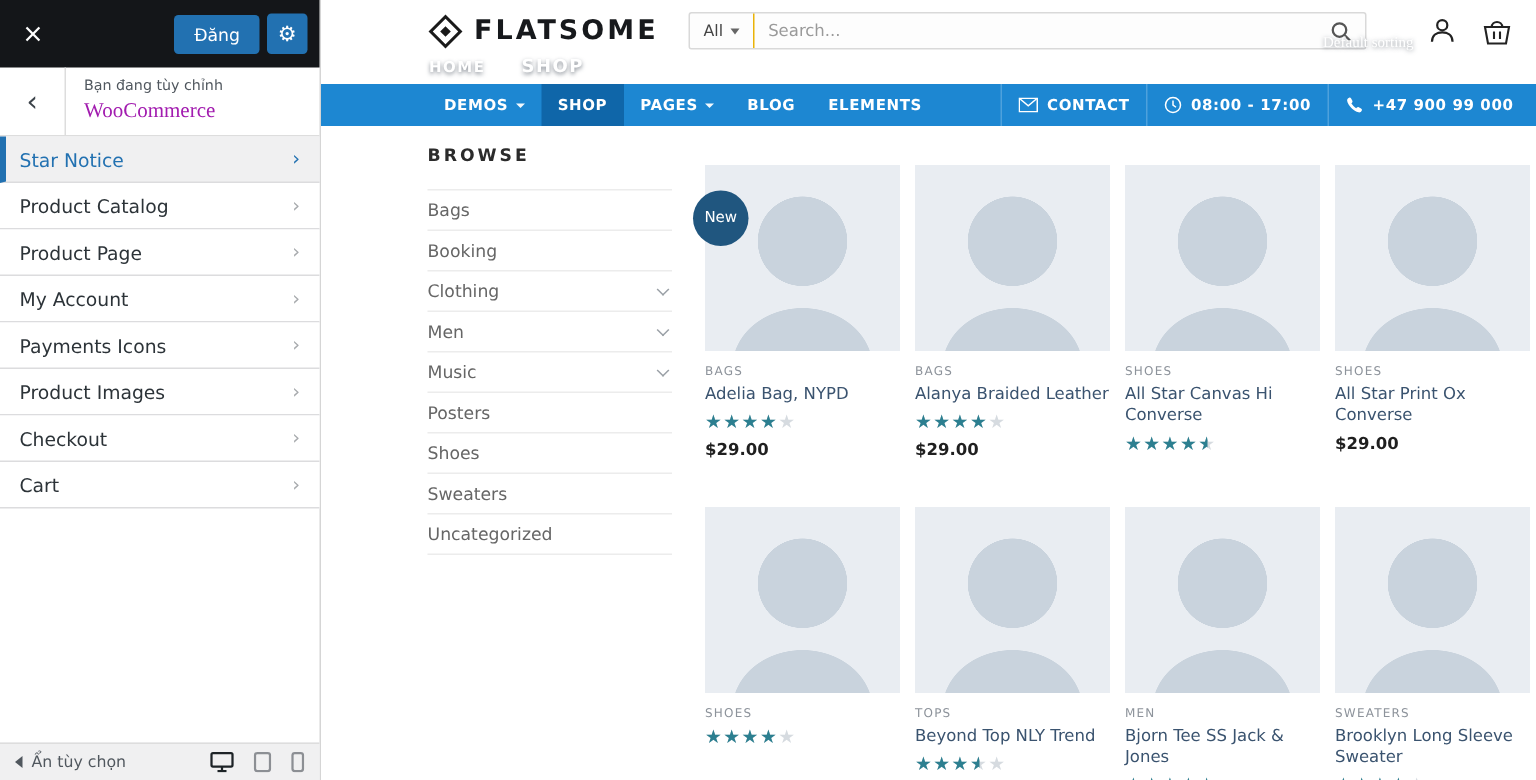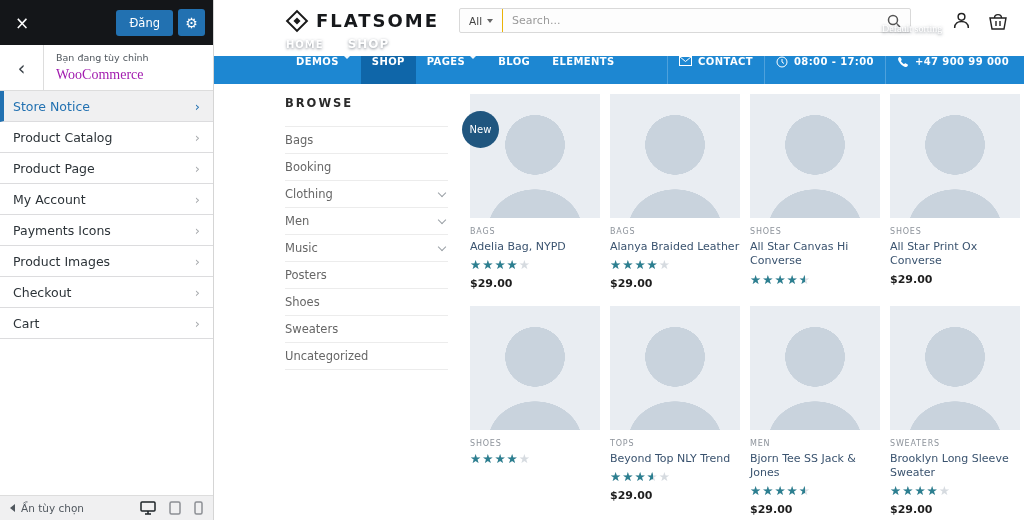--- a/index.html
+++ b/index.html
@@ -58,39 +58,39 @@
 
   .ghost-bc { position:absolute; z-index:3; left:72px; top:37px; display:flex; gap:24px; color:#fff;
               text-shadow:0 1px 3px rgba(55,65,78,.6); font-weight:bold; pointer-events:none; align-items:baseline; }
   .ghost-bc .h { font-size:10px; letter-spacing:1px; }
   .ghost-bc .s { font-size:12px; letter-spacing:1px; }
   .ghost-sort { position:absolute; z-index:3; left:668px; top:23px; color:#fff;
                 text-shadow:0 1px 3px rgba(55,65,78,.6); font-size:10px; pointer-events:none;font-family:Liberation Serif, serif; }
 
   .pv-nav { position:relative; z-index:2; height:28px; background:#1d87d2; display:flex; color:#fff;
             padding-left:71px; }
-  .nav-item { display:flex; align-items:flex-start; gap:5px; padding:0 11px; font-size:10px; font-weight:bold;
+  .nav-item { display:flex; align-items:center; gap:5px; padding:0 11px; font-size:10px; font-weight:bold;
               letter-spacing:.4px; cursor:pointer; white-space:nowrap; }
   .nav-item.active { background:#0f66a9; }
   .caret-w { width:0; height:0; border-left:3px solid transparent; border-right:3px solid transparent;
              border-top:3.5px solid rgba(255,255,255,.95); }
   .nav-r { margin-left:auto; display:flex; padding-right:4px; }
   .nav-r .nav-item { gap:6px; border-left:1px solid rgba(255,255,255,.22); }
 
   .pv-body { display:flex; padding:10px 0 0 71px; }
   .shop-side { width:163px; margin-right:22px; flex:none; }
   .browse { font-size:11.5px; font-weight:bold; letter-spacing:2px; color:#2b2b2b; margin:2px 0 16px; }
   .cats { list-style:none; margin:0; padding:0; border-top:1px solid #ececec; }
   .cat { display:flex; align-items:center; height:27px; border-bottom:1px solid #ececec;
          font-size:11.5px; color:#666; cursor:pointer; }
   .cat .chev { margin-left:auto; width:6px; height:6px; border-right:1.3px solid #9aa0a6;
                border-bottom:1.3px solid #9aa0a6; transform:rotate(45deg); margin-right:3px; margin-top:-3px; }
 
   .grid { display:grid; grid-template-columns:repeat(4, 130px); column-gap:10px; row-gap:14px; align-items:start; }
-  .product { position:relative; cursor:pointer; }
+  .product { position:relative; cursor:pointer;margin-top:16px; }
   .p-img { height:124px;
     background:
       radial-gradient(circle 30px at 50% 41%, #c9d3dd 99%, rgba(201,211,221,0) 100%),
       radial-gradient(ellipse 47px 40px at 50% 109%, #c9d3dd 99%, rgba(201,211,221,0) 100%),
       #e9edf2; }
   .badge { position:absolute; z-index:2; left:-8px; top:17px; width:37px; height:37px; border-radius:50%;
            background:#20567f; color:#fff; font-size:10px; display:flex; align-items:center; justify-content:center; }
   .p-cat { margin-top:9px; font-size:8px; letter-spacing:.8px; color:#8d939b; }
   .p-name { margin-top:4px; font-size:11px; color:#3a536f; line-height:1.3; }
   .stars { position:relative; display:inline-block; margin-top:4px; font-size:12.5px; line-height:1;
@@ -112,21 +112,21 @@
 
     <div class="cz-head">
       <div class="cz-back">‹</div>
       <div class="cz-meta">
         <div class="cz-hint">Bạn đang tùy chỉnh</div>
         <div class="cz-target">WooCommerce</div>
       </div>
     </div>
 
     <div class="cz-item active">
-      <span>Store Notice</span>
+      <span>Star Notice</span>
       <span class="chv">›</span>
     </div>
     <div class="cz-item">
       <span>Product Catalog</span>
       <span class="chv">›</span>
     </div>
     <div class="cz-item">
       <span>Product Page</span>
       <span class="chv">›</span>
     </div>

